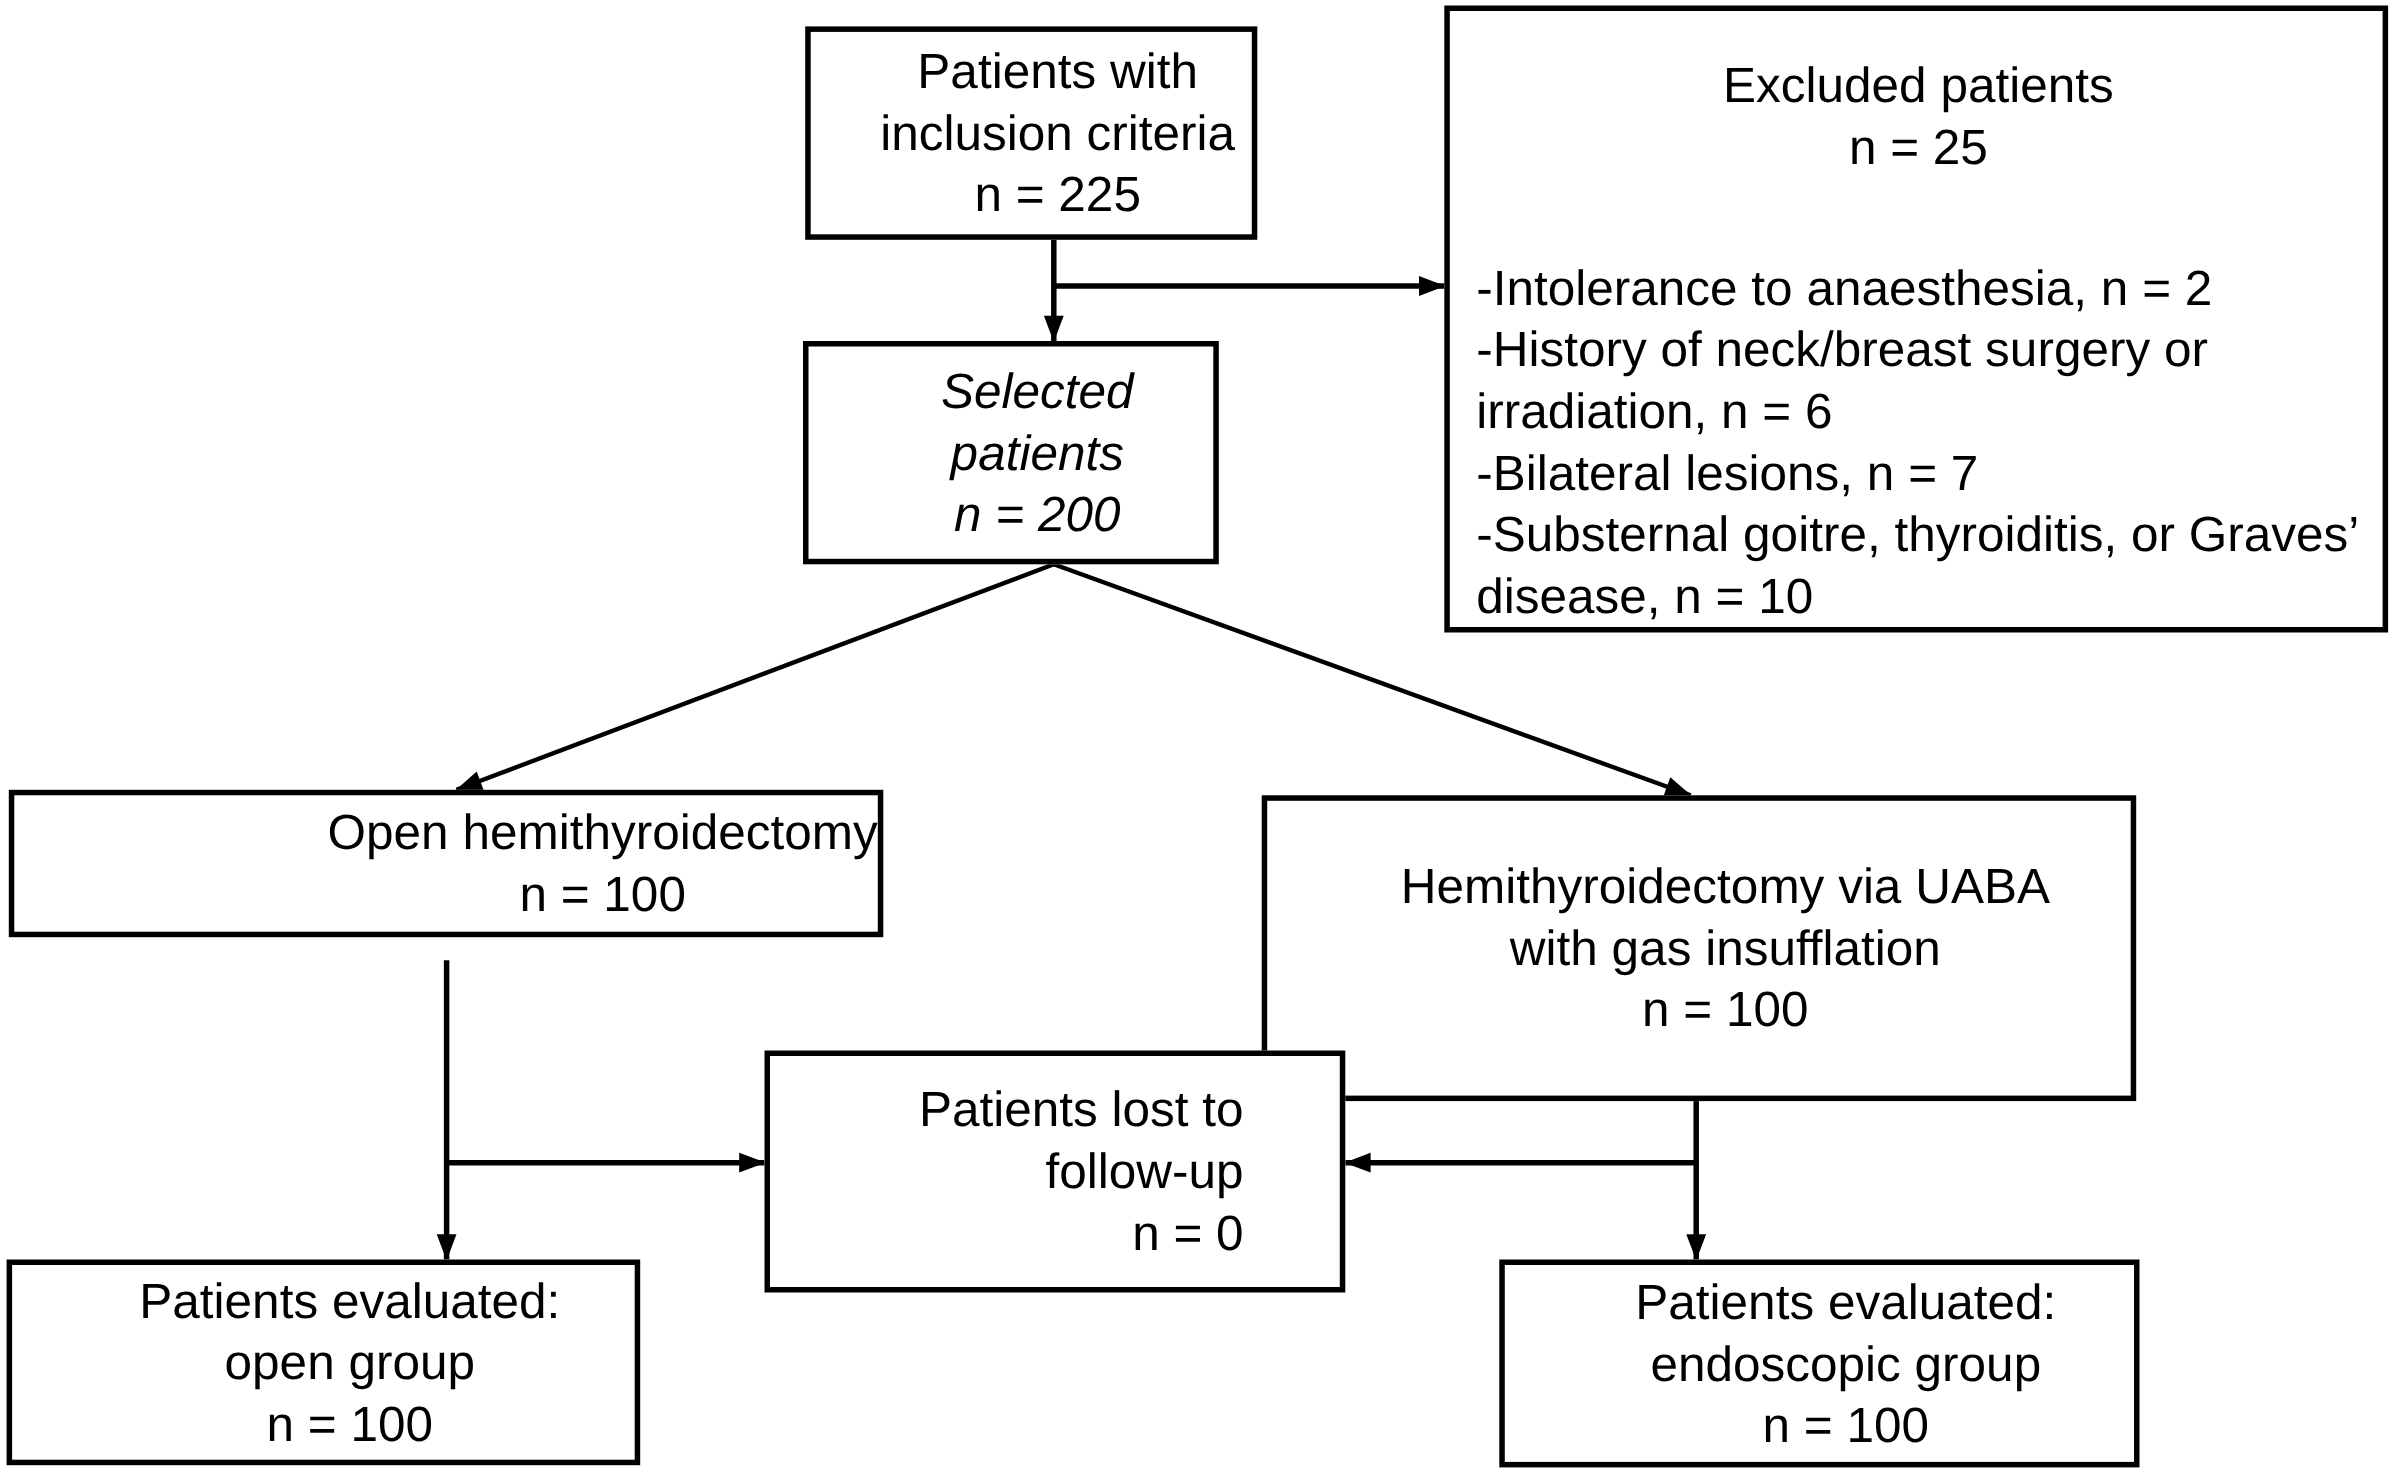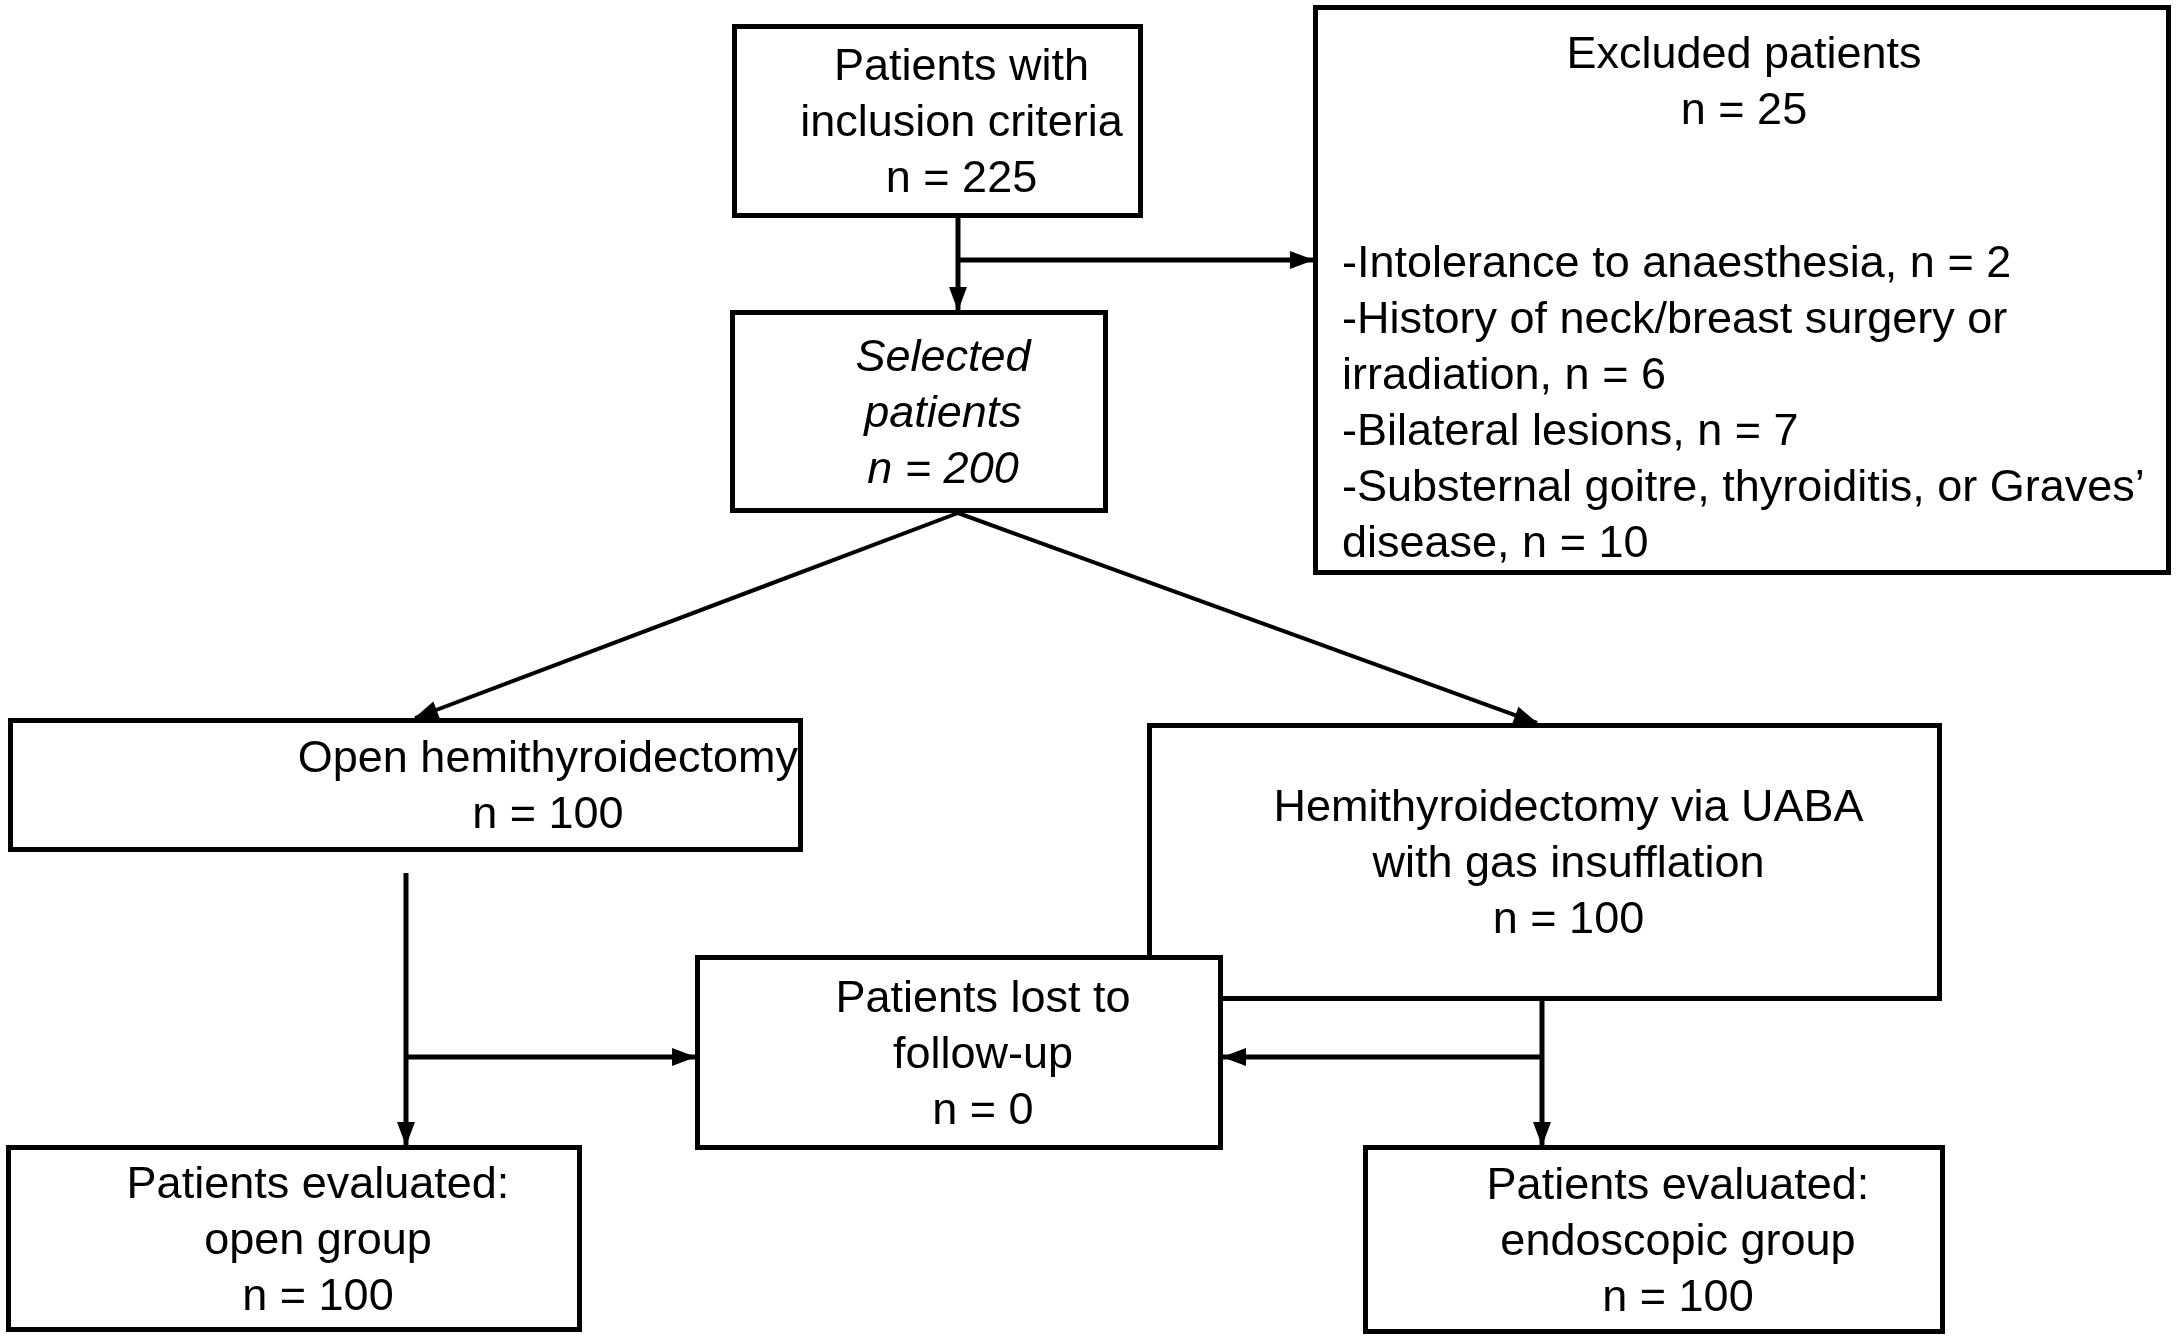--- a/index.html
+++ b/index.html
@@ -34,28 +34,28 @@
     justify-content: center;
     font-size: 45px;
     line-height: 56px;
     text-align: center;
     padding-left: 48px;
   }
   .lines { white-space: pre-line; }
   .b-inclusion { left: 732px;  top: 24px;   width: 411px; height: 194px; }
   .b-excluded  { left: 1313px; top: 5px;    width: 858px; height: 570px;
                  justify-content: flex-start; align-items: stretch;
-                 padding: 15px 20px 0 24px; }
+                 padding: 40px 20px 0 24px; }
   .b-excluded .title { text-align: center; }
   .b-excluded .spacer { height: 56px; }
   .b-excluded .reasons { text-align: left; margin-top: 43px; }
   .b-selected  { left: 730px;  top: 310px;  width: 378px; height: 203px; font-style: italic; }
   .b-open      { left: 8px;    top: 718px;  width: 795px; height: 134px; align-items: flex-end; }
   .b-uaba      { left: 1147px; top: 723px;  width: 795px; height: 278px; }
-  .b-lost      { left: 695px;  top: 955px;  width: 528px; height: 195px; }
+  .b-lost      { left: 695px;  top: 955px;  width: 528px; height: 220px; text-align: right; }
   .b-evalopen  { left: 6px;    top: 1145px; width: 576px; height: 187px; }
   .b-evalendo  { left: 1363px; top: 1145px; width: 582px; height: 189px; }
 </style>
 </head>
 <body>
 
 <div class="canvas">
 
   <svg class="arrows" viewBox="0 0 2182 1342" xmlns="http://www.w3.org/2000/svg">
     <defs>

